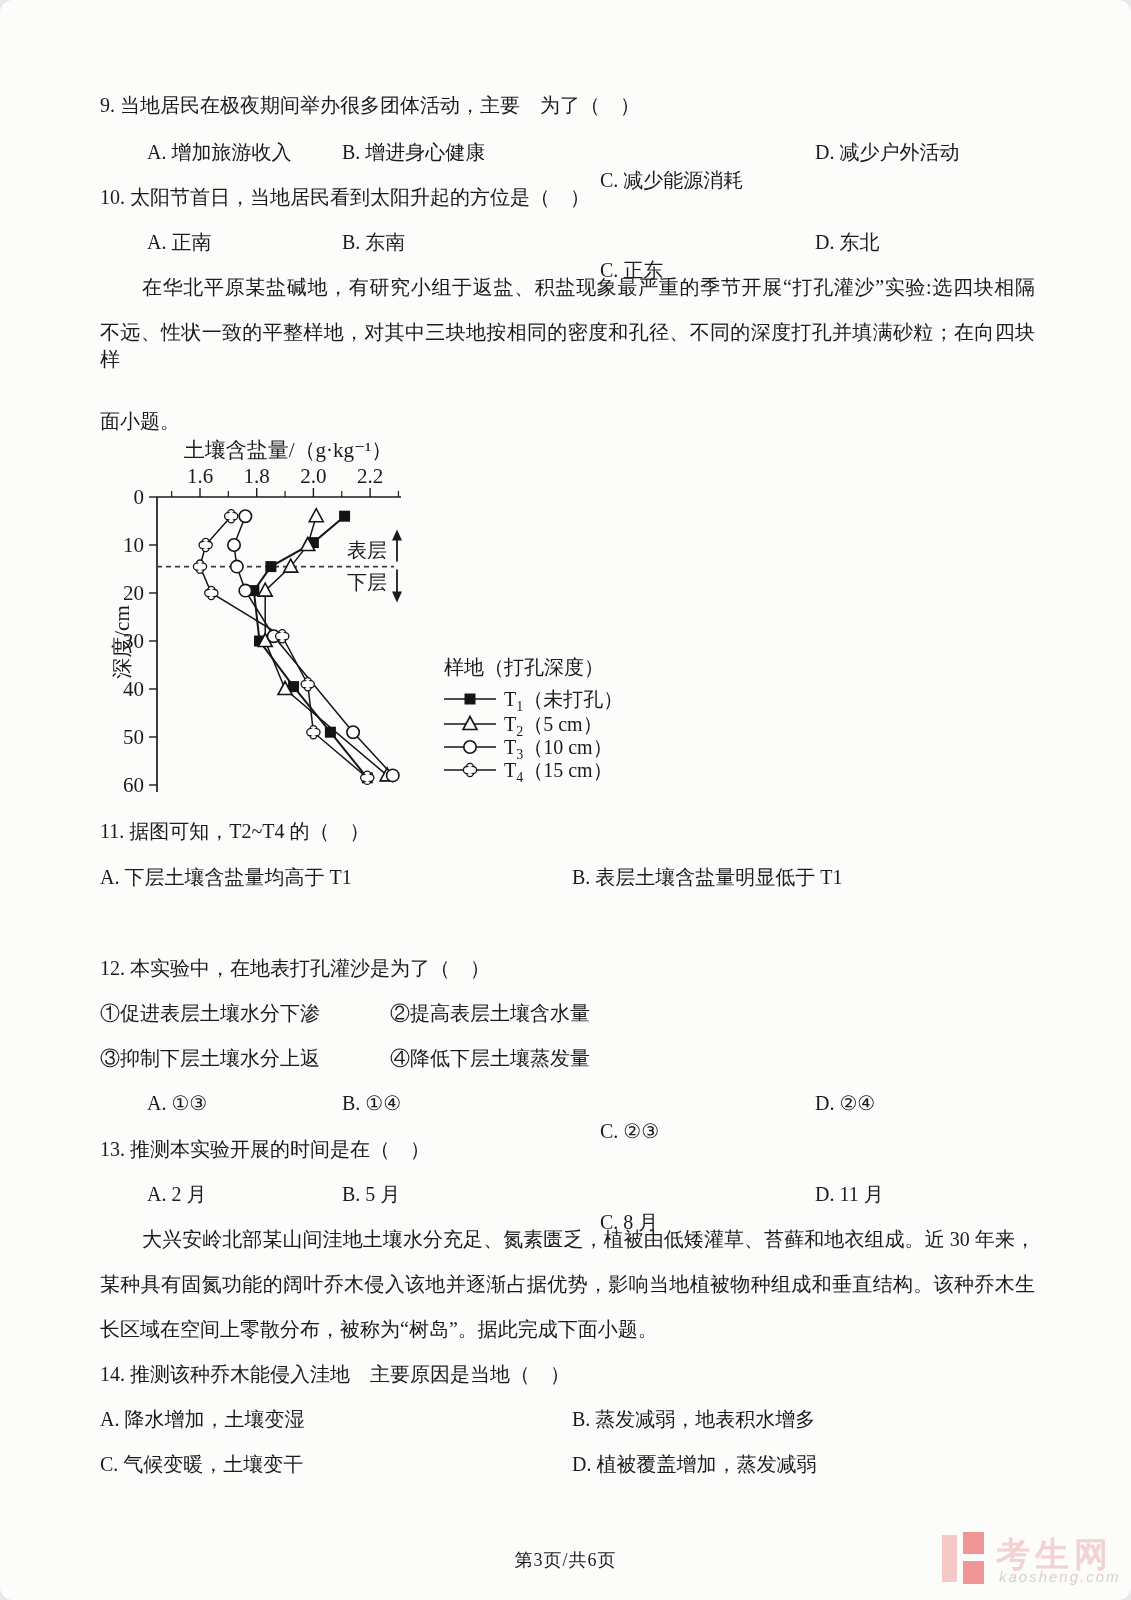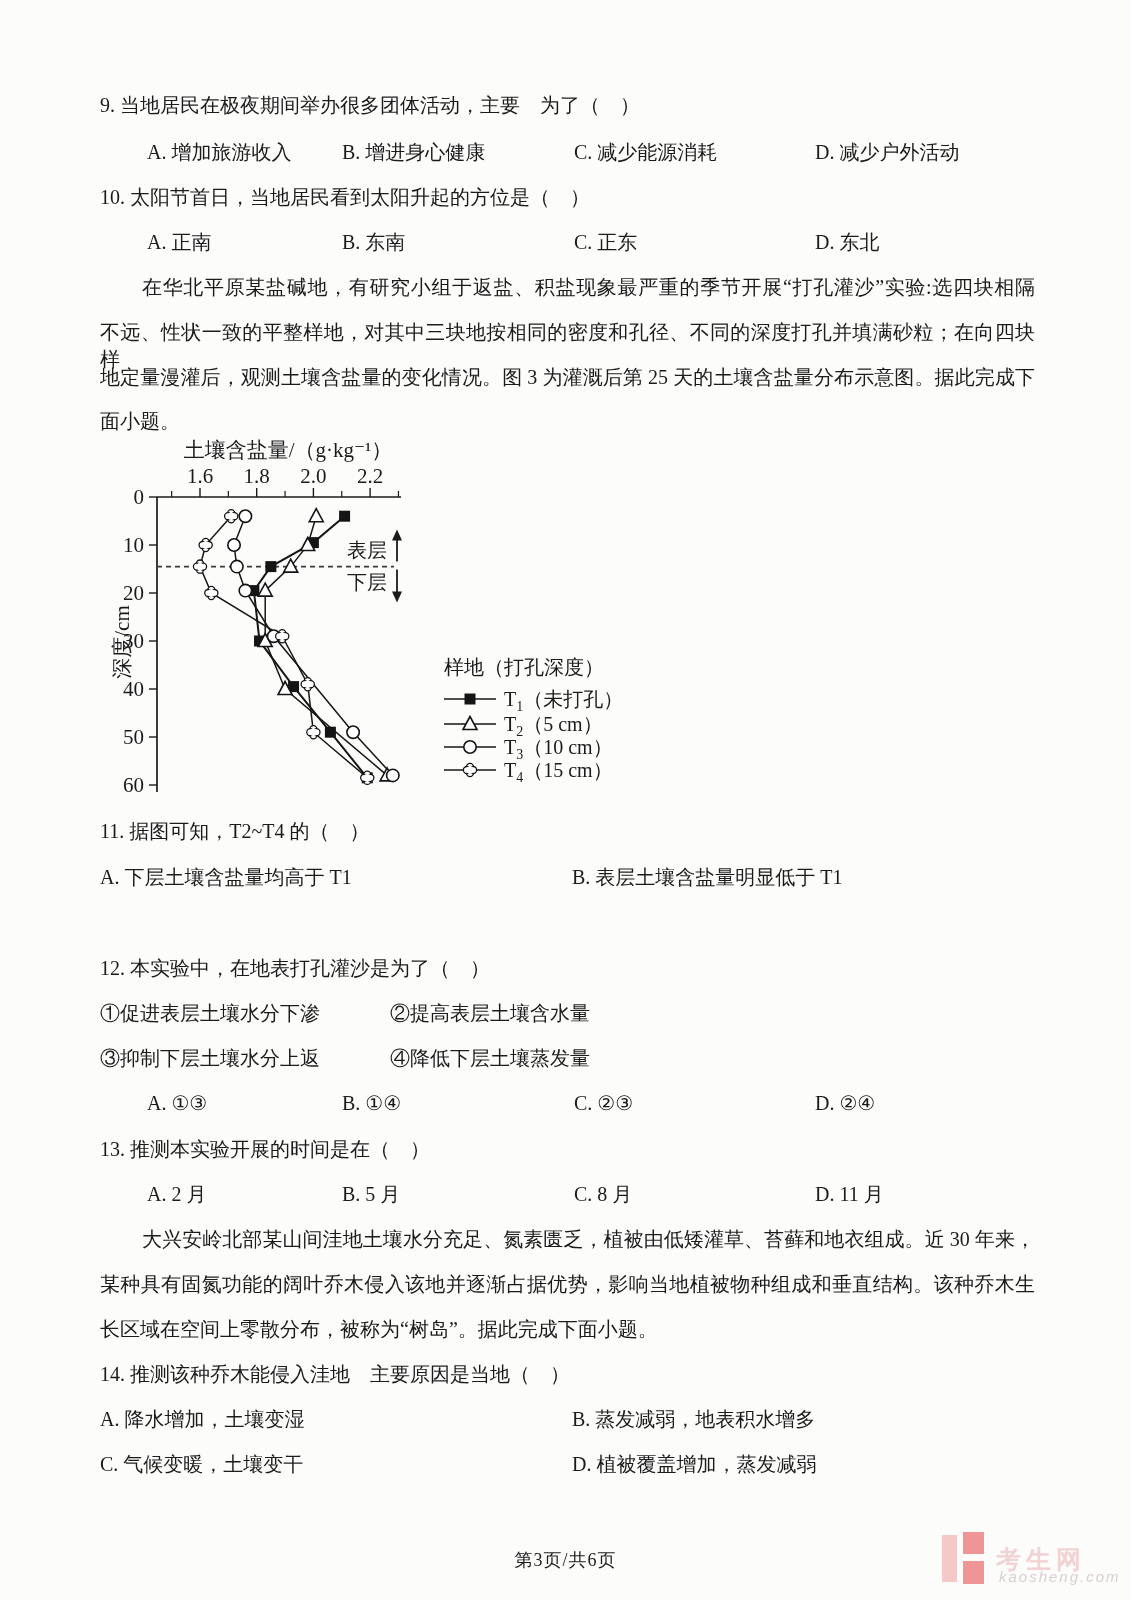--- a/index.html
+++ b/index.html
@@ -1,37 +1,37 @@
 <!DOCTYPE html>
 <html><head>
 <meta charset="utf-8">
 <style>
   html,body{margin:0;padding:0;background:#e8e8e8;}
   .page{
     position:relative;width:1131px;height:1600px;margin:0 auto;
     background:#fcfcfb;color:#1b1b1b;
     font-family:"Liberation Serif","DejaVu Serif",serif;
-    font-size:20px;overflow:hidden;
+    font-size:20px;overflow:hidden;border-radius:13px;
   }
   .ln{position:absolute;left:100px;width:935px;height:30px;white-space:nowrap;}
   .just{white-space:normal;text-align:justify;text-align-last:justify;}
   .opt{position:absolute;top:0;white-space:nowrap;}
-  .c0{left:0;margin-left:47px;} .c1{left:242px;} .c2{left:474px;} .c3{left:715px;text-align:center;}
+  .c0{left:0;margin-left:47px;} .c1{left:242px;} .c2{left:500px;margin-top:28px;} .c3{left:715px;text-align:center;}
   .t0{left:0;} .t1{left:472px;}
   .i1{left:290px;}
   .figure{position:absolute;left:98px;top:430px;width:660px;height:378px;}
   .tick{font:21px "Liberation Serif","DejaVu Serif",serif;fill:#1b1b1b;}
   .ctitle{font:21px "Liberation Serif","DejaVu Serif",serif;fill:#1b1b1b;}
   .leg{font:20px "Liberation Serif","DejaVu Serif",serif;fill:#1b1b1b;}
   .footer{position:absolute;left:0;top:1548px;width:100%;text-align:center;
           font-size:18px;letter-spacing:1px;}
   .wm{position:absolute;left:942px;top:1528px;width:186px;height:64px;}
   .wm-icon{position:absolute;left:0;top:4px;width:46px;height:54px;}
   .wm-icon .blk{position:absolute;}
-  .wm-brand{position:absolute;left:54px;top:15px;font-size:25px;font-weight:bold;
+  .wm-brand{position:absolute;left:54px;top:4px;font-size:34px;font-weight:bold;
             letter-spacing:5px;white-space:nowrap;}
   .wm-domain{position:absolute;left:57px;top:40px;font-size:15px;letter-spacing:2px;
              font-family:"Liberation Sans","DejaVu Sans",sans-serif;white-space:nowrap;}
 </style>
 </head>
 <body>
 
 <div class="page">
 
   <div class="ln" style="top:92px">9. 当地居民在极夜期间举办很多团体活动，主要　为了（　）</div>
@@ -45,21 +45,20 @@
   <div class="ln" style="top:184px">10. 太阳节首日，当地居民看到太阳升起的方位是（　）</div>
   <div class="ln" style="top:229px">
     <span class="opt c0">A. 正南</span>
     <span class="opt c1">B. 东南</span>
     <span class="opt c2">C. 正东</span>
     <span class="opt c3">D. 东北</span>
   </div>
 
   <div class="ln just" style="top:274px;left:142px;width:893px">在华北平原某盐碱地，有研究小组于返盐、积盐现象最严重的季节开展“打孔灌沙”实验:选四块相隔</div>
   <div class="ln just" style="top:319px">不远、性状一致的平整样地，对其中三块地按相同的密度和孔径、不同的深度打孔并填满砂粒；在向四块样</div>
-  <div class="ln just" style="top:364px">地定量漫灌后，观测土壤含盐量的变化情况。图 3 为灌溉后第 25 天的土壤含盐量分布示意图。据此完成下</div>
   <div class="ln" style="top:408px">面小题。</div>
 
   <div class="figure">
     <svg id="chart-svg" width="660" height="378" viewBox="0 0 660 378">
         <line x1="59" y1="67" x2="59" y2="362" stroke="#1b1b1b" stroke-width="1.7"></line>
         <line x1="59" y1="67" x2="303" y2="67" stroke="#1b1b1b" stroke-width="1.7"></line>
         <line x1="102" y1="67" x2="102" y2="58" stroke="#1b1b1b" stroke-width="1.4"></line>
         <text x="102" y="53" text-anchor="middle" class="tick">1.6</text>
         <line x1="158.7" y1="67" x2="158.7" y2="58" stroke="#1b1b1b" stroke-width="1.4"></line>
         <text x="158.7" y="53" text-anchor="middle" class="tick">1.8</text>

